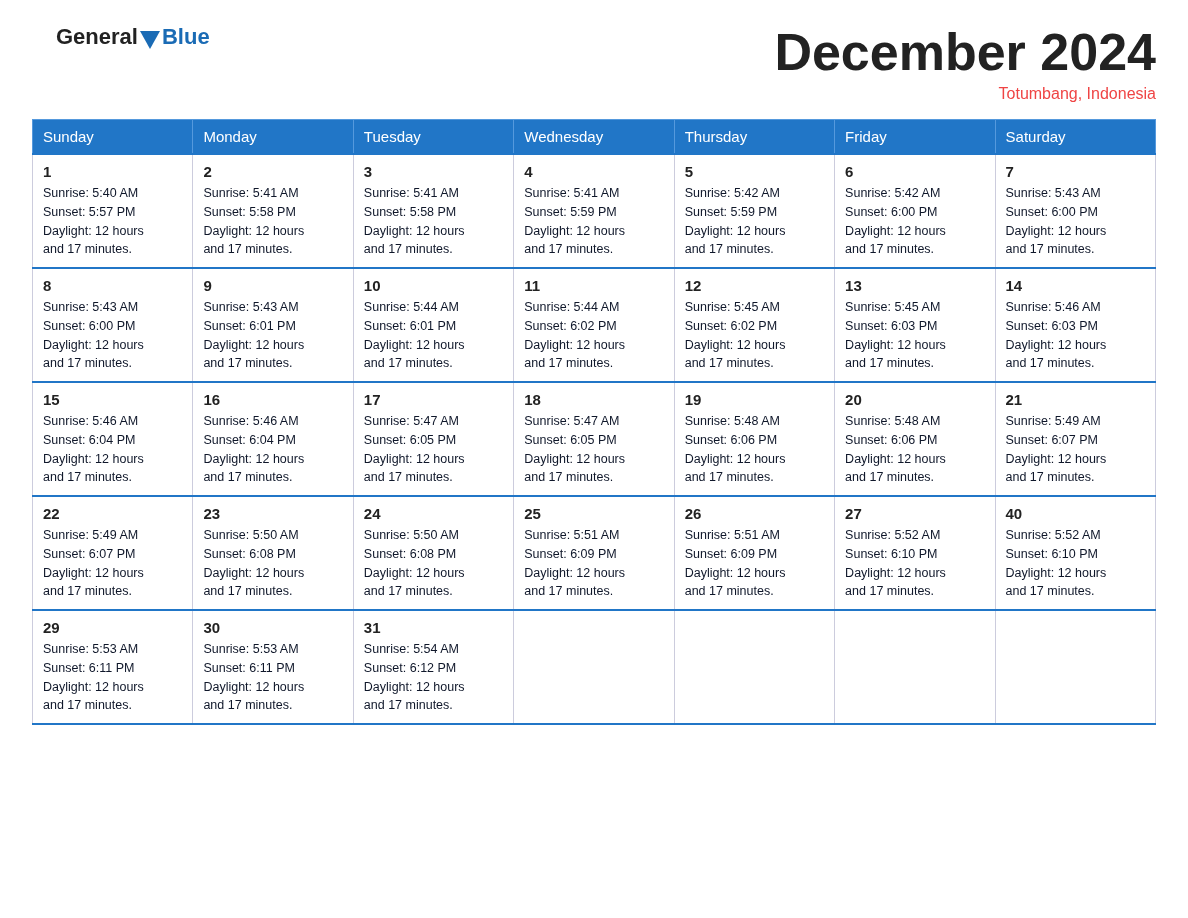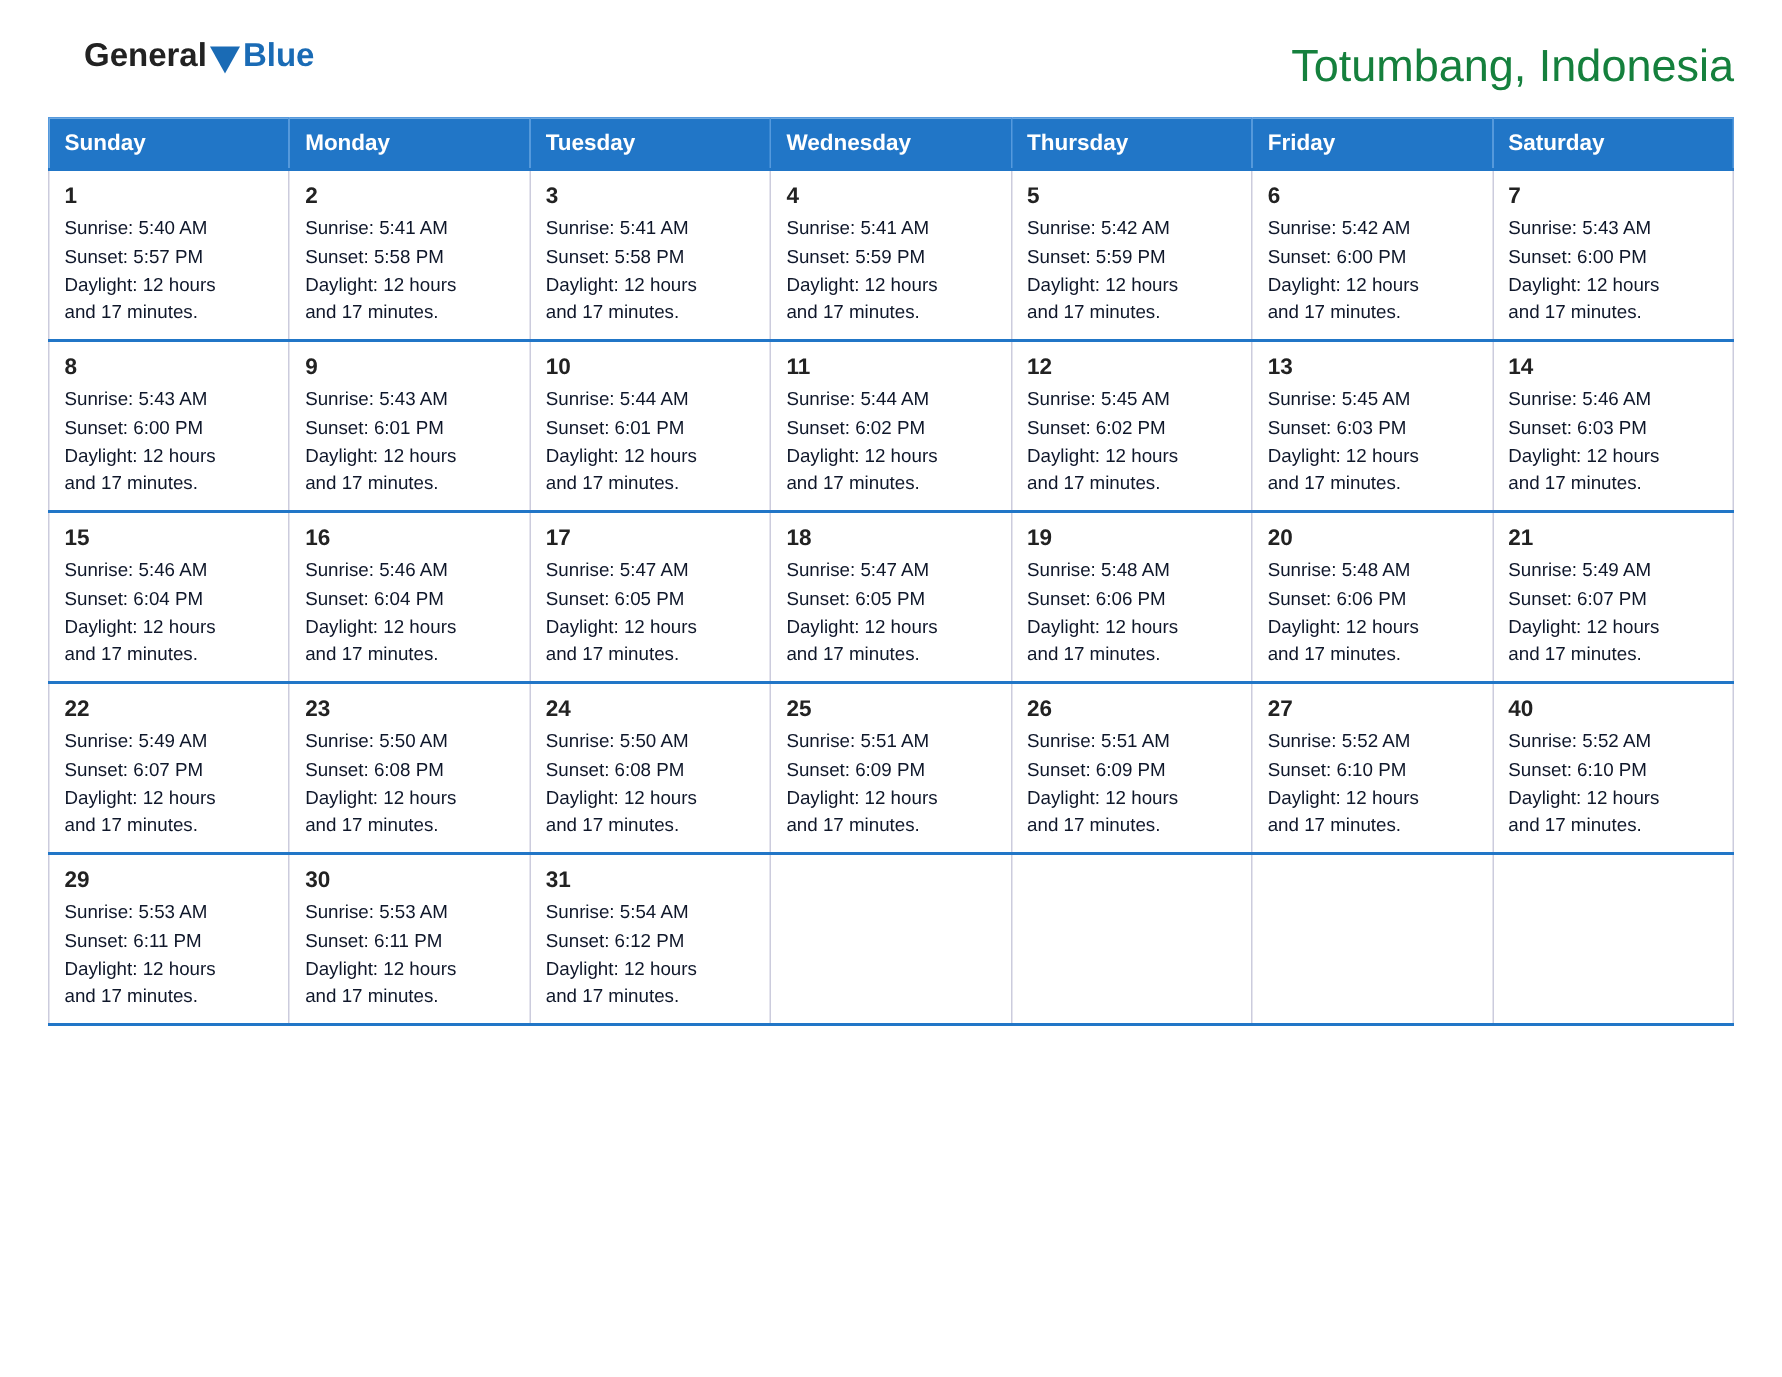--- a/index.html
+++ b/index.html
@@ -48,34 +48,34 @@
     .title-block {
       text-align: right;
     }
     .month-title {
       font-size: 52px;
       font-weight: bold;
       color: #222;
       line-height: 1.1;
     }
     .location {
-      font-size: 30px;
-      color: #15803d;
+      font-size: 16px;
+      color: #ef4444;
       margin-top: 4px;
     }
     .calendar {
       width: 100%;
       border-collapse: collapse;
       border: 1px solid #aab;
     }
     .calendar th {
       background: #2176c7;
       color: #fff;
       font-size: 15px;
-      font-weight: bold;
+      font-weight: normal;
       padding: 8px 10px;
       text-align: left;
       border: 1px solid #5599dd;
     }
     .calendar td {
       vertical-align: top;
       padding: 8px 10px;
       border: 1px solid #ccd;
       width: 14.28%;
       min-height: 90px;
@@ -106,20 +106,21 @@
 
 <div class="header">
   <div class="logo">
     <div class="logo-text">
       <span class="logo-general">General</span>
       <span class="logo-triangle"></span>
       <span class="logo-blue">Blue</span>
     </div>
   </div>
   <div class="title-block">
+    <div class="month-title">December 2024</div>
     <div class="location">Totumbang, Indonesia</div>
   </div>
 </div>
 
 <table class="calendar">
   <thead>
     <tr>
       <th>Sunday</th>
       <th>Monday</th>
       <th>Tuesday</th>

